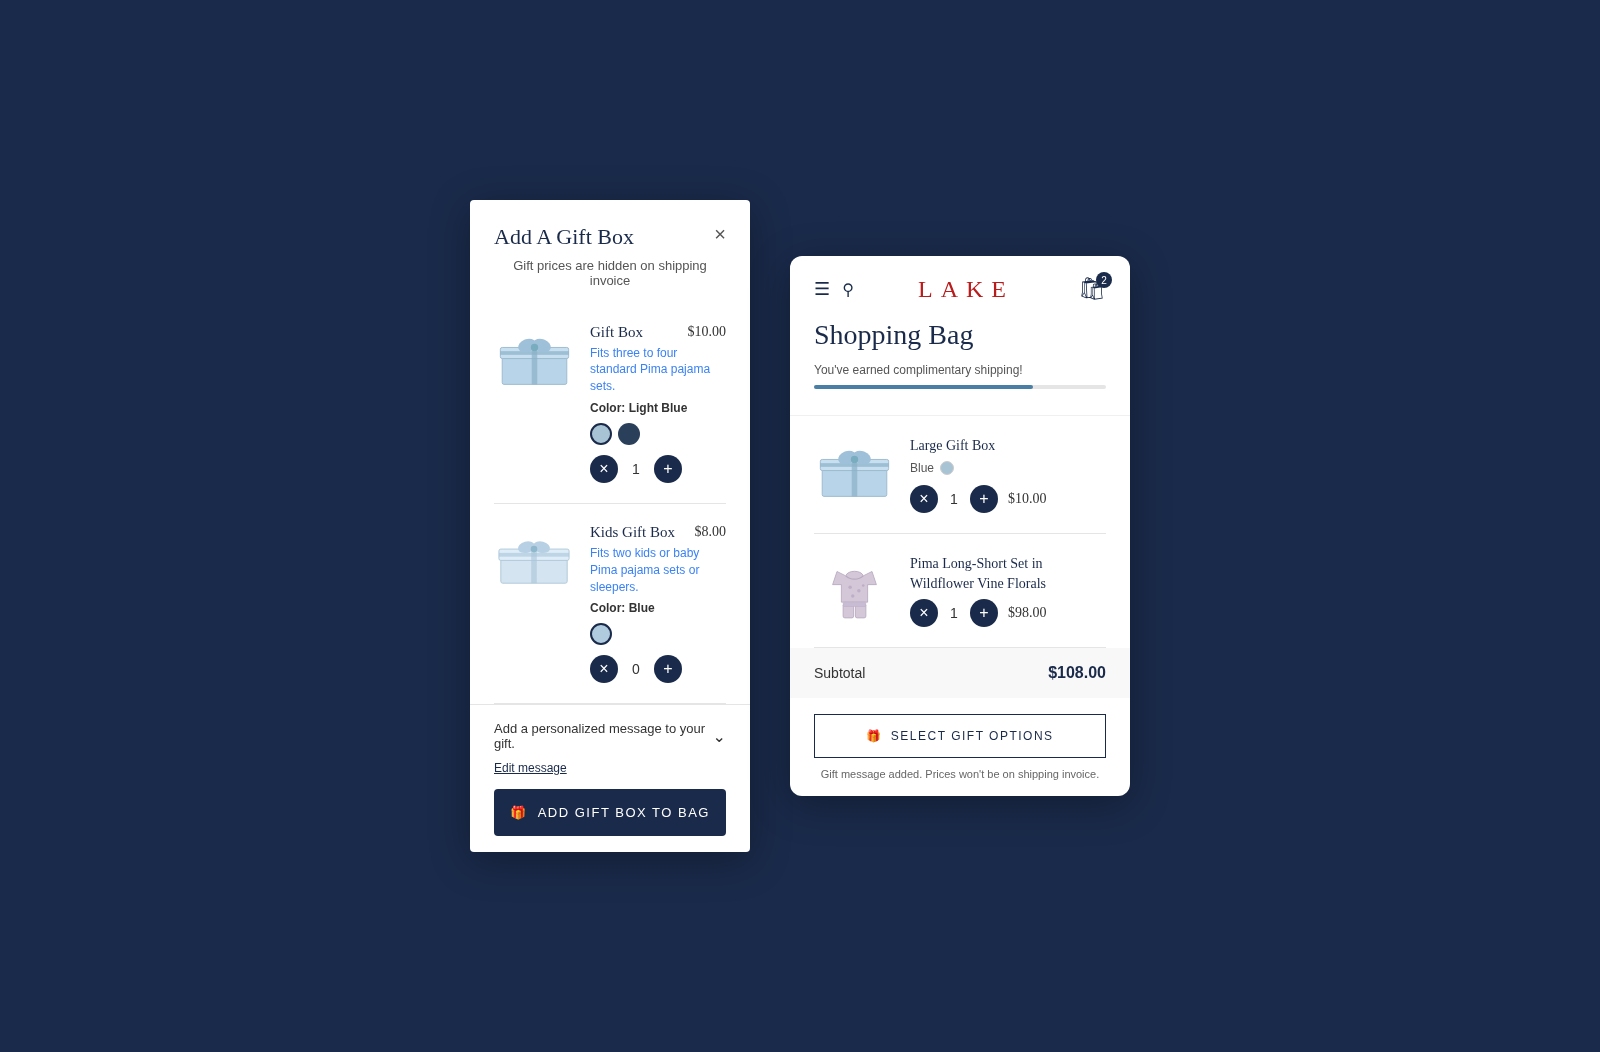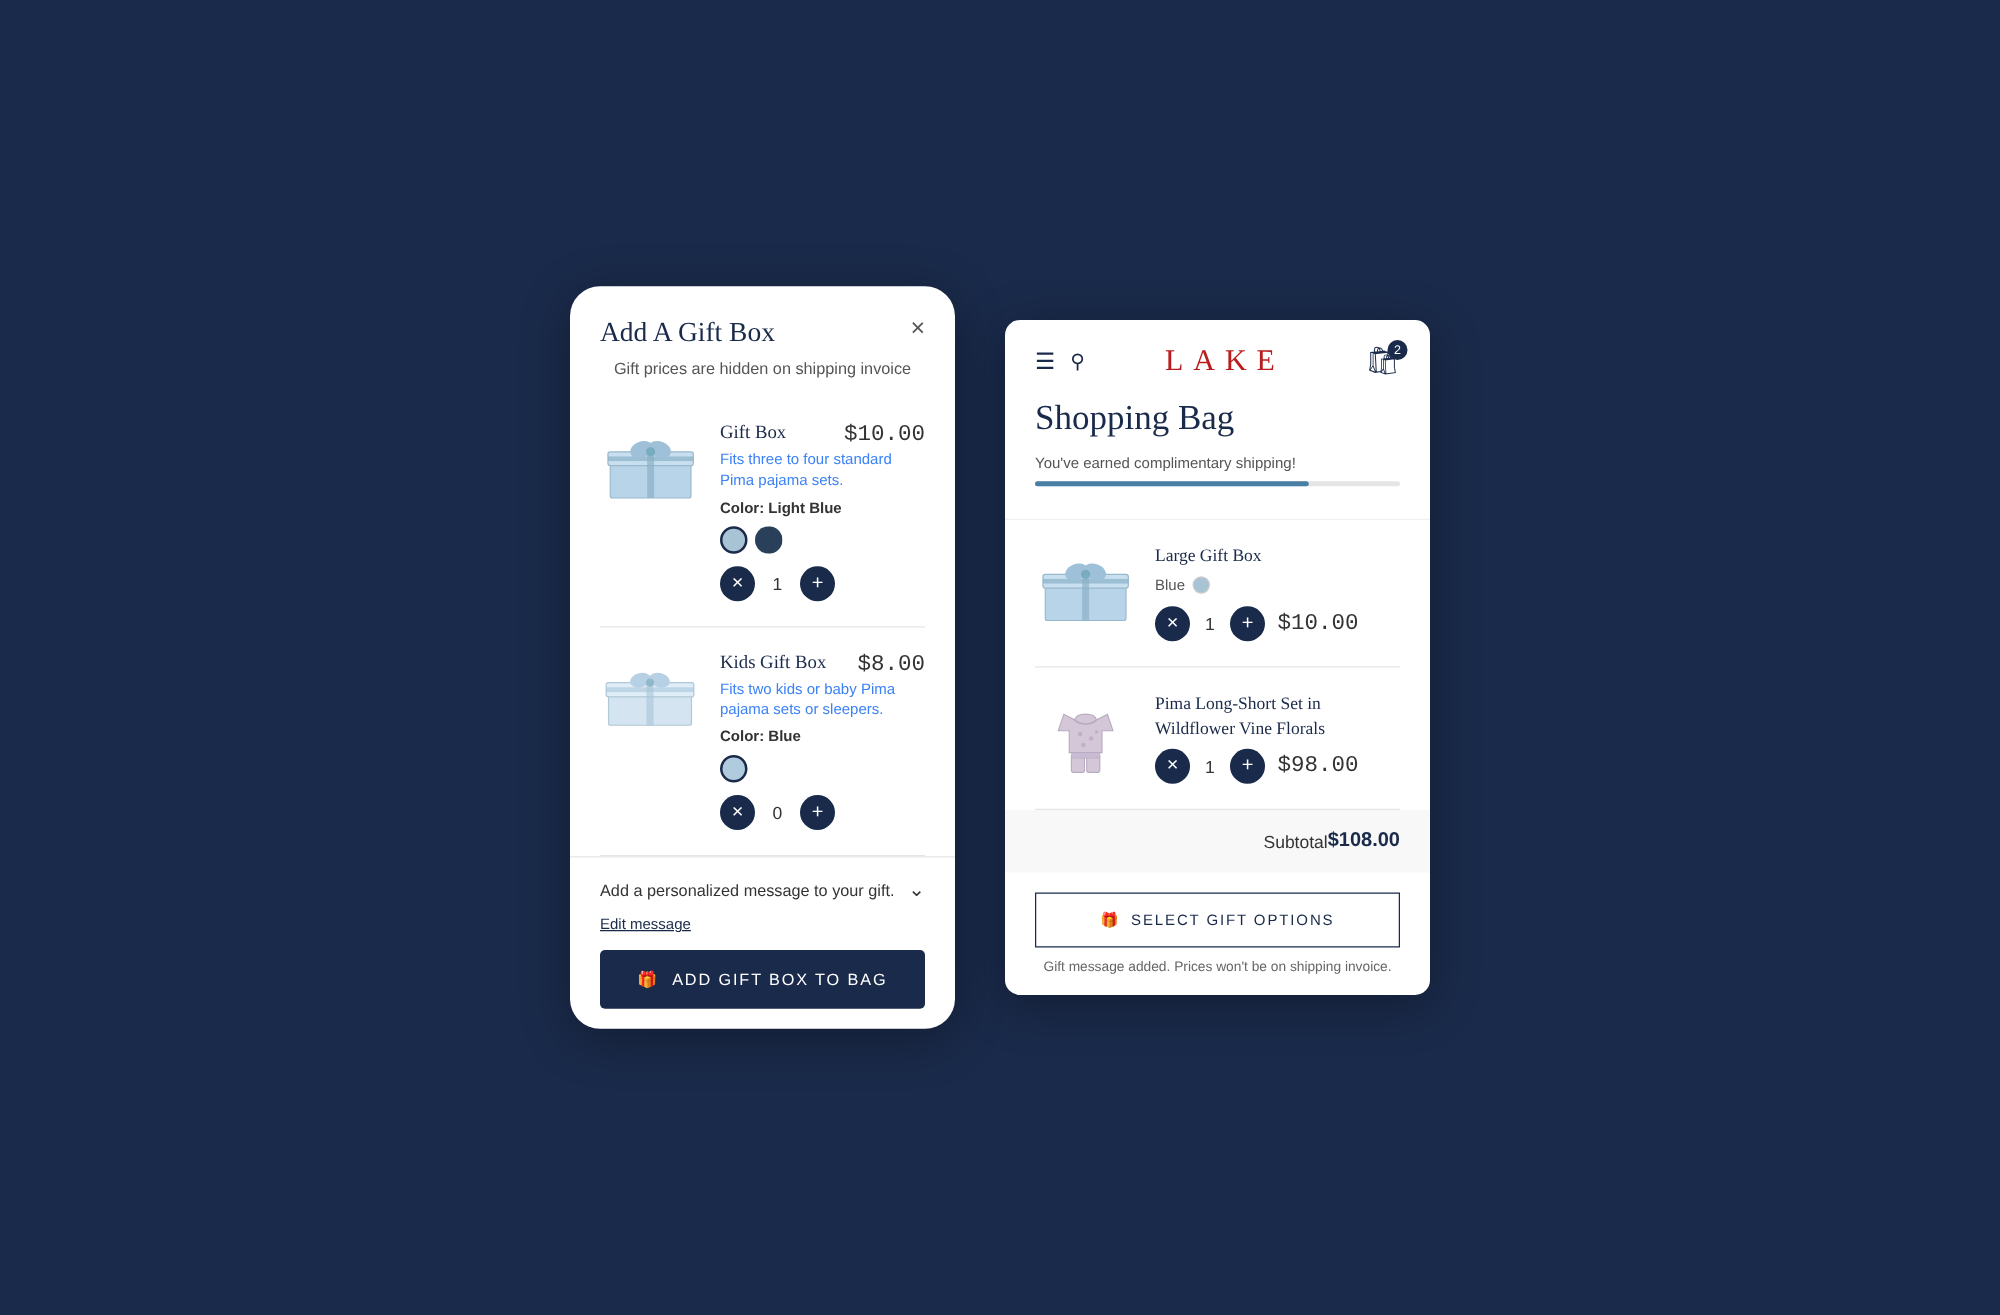--- a/index.html
+++ b/index.html
@@ -11,22 +11,22 @@
       display: flex;
       align-items: center;
       justify-content: center;
       gap: 40px;
       padding: 40px;
     }
 
     
     .gift-modal {
       background: #fff;
-      border-radius: 24px;
-      width: 308px;
+      border-radius: 4px;
+      width: 280px;
       box-shadow: 0 8px 40px rgba(0,0,0,0.3);
       overflow: hidden;
       display: flex;
       flex-direction: column;
     }
 
     .modal-header {
       padding: 24px 24px 8px;
       display: flex;
       justify-content: space-between;
@@ -108,23 +108,23 @@
 
     .gift-item-desc {
       font-size: 12px;
       color: #3b82f6;
       font-family: Arial, sans-serif;
       line-height: 1.4;
       margin-bottom: 6px;
     }
 
     .gift-item-price {
-      font-size: 18px;
+      font-size: 14px;
       color: #333;
-      font-family: Liberation Mono, monospace;
+      font-family: Liberation Serif, serif;
       white-space: nowrap;
     }
 
     .gift-color-label {
       font-size: 12px;
       color: #333;
       font-family: Arial, sans-serif;
       margin-bottom: 8px;
     }
 
@@ -390,21 +390,21 @@
 
     .bag-item-qty-price {
       display: flex;
       align-items: center;
       gap: 10px;
     }
 
     .bag-subtotal {
       padding: 16px 24px;
       display: flex;
-      justify-content: flex-end;
+      justify-content: space-between;
       align-items: center;
       background: #f8f8f8;
     }
 
     .subtotal-label {
       font-size: 14px;
       color: #333;
       font-family: Arial, sans-serif;
     }
 

